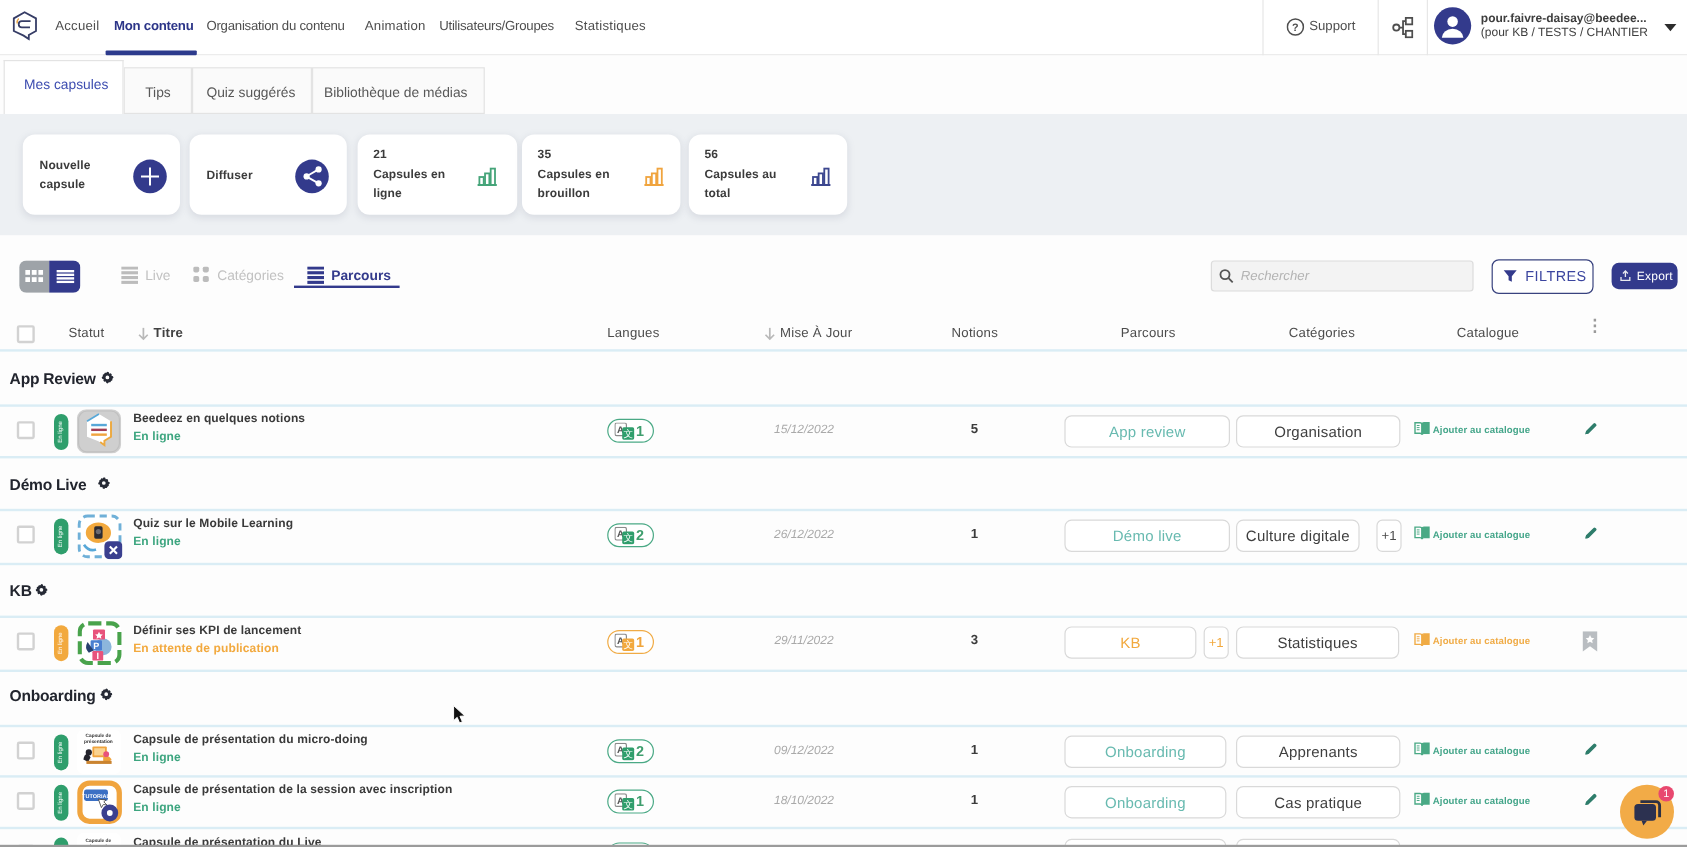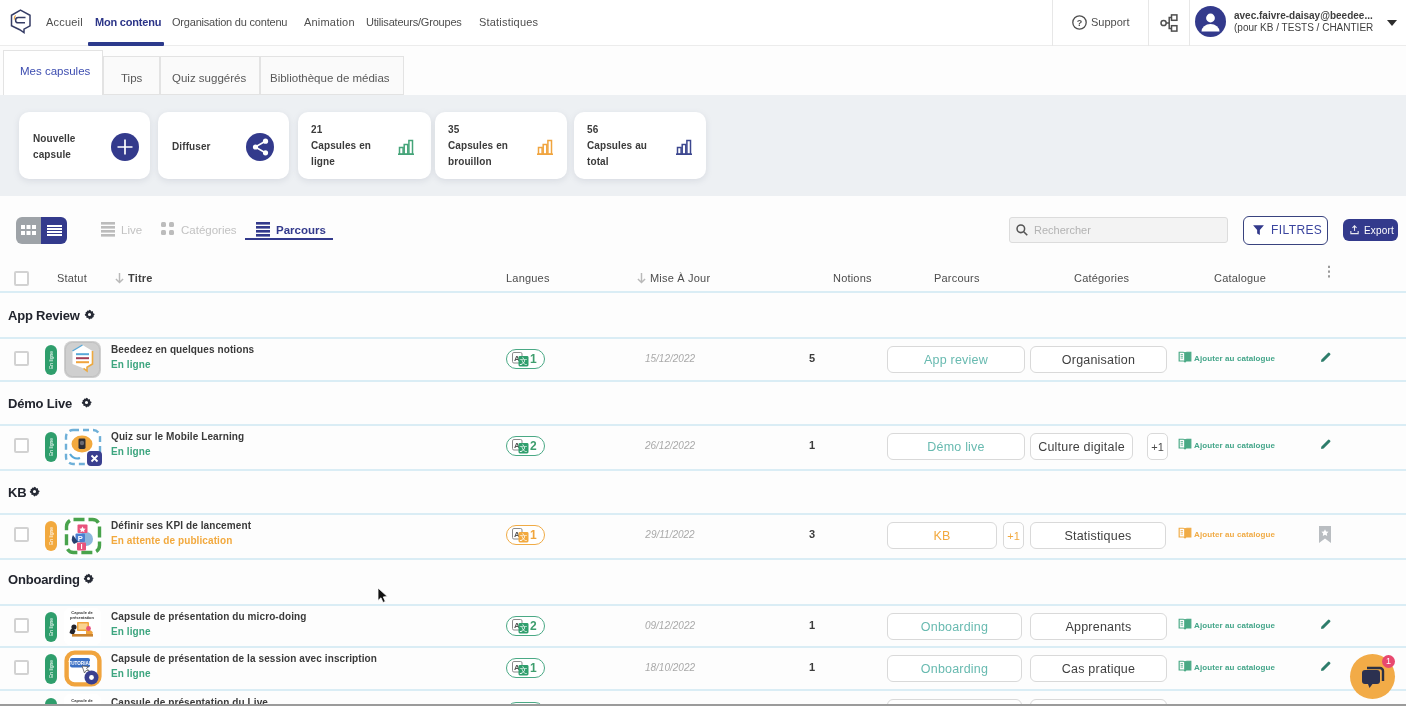--- a/index.html
+++ b/index.html
@@ -59,21 +59,21 @@
   <circle cx="3.6" cy="9" r="2.6"></circle>
   <rect x="11.5" y="0.9" width="5.4" height="5.4"></rect>
   <rect x="11.5" y="11.7" width="5.4" height="5.4"></rect>
   <path d="M6.2 9h3M9.2 9V3.6h2.3M9.2 9v5.4h2.3"></path>
 </svg>
   <div class="abs" style="left:1195px;top:6px;width:31px;height:31px;border-radius:50%;background:#333a8c;"></div>
   <svg class="abs" style="left:1195px;top:6px;" width="31" height="31" viewBox="0 0 31 31">
     <circle cx="15.5" cy="12" r="4.4" fill="#fff"></circle>
     <path d="M6.5 25.5 a9 7.5 0 0 1 18 0 z" fill="#fff"></path>
   </svg>
-  <div class="abs" style="left:1234px;top:10px;width:146px;overflow:hidden;font-size:10px;color:#3e3e3e;font-weight:700;white-space:nowrap;">avec.faivre-daisay@beedee...</div>
+  <div class="abs" style="left:1234px;top:10px;width:146px;overflow:hidden;font-size:10px;color:#3e3e3e;font-weight:700;white-space:nowrap;">pour.faivre-daisay@beedee...</div>
   <div class="abs" style="left:1234px;top:22px;width:152px;overflow:hidden;font-size:10px;color:#3e3e3e;white-space:nowrap;">(pour KB / TESTS / CHANTIER</div>
   <div class="abs" style="left:1387px;top:20px;width:0;height:0;border-left:5px solid transparent;border-right:5px solid transparent;border-top:6px solid #2d2d2d;"></div>
 
   <div class="abs" style="left:3px;top:50px;width:100px;height:45px;background:#fff;border:1px solid #e3e3e3;border-bottom:none;"></div>
   <div class="abs" style="left:20px;top:65px;font-size:11.5px;color:#3d4db0;">Mes capsules</div>
   <div class="abs" style="left:103px;top:56px;width:57px;height:39px;background:#fafafa;border:1px solid #e3e3e3;"></div>
   <div class="abs" style="left:121px;top:72px;font-size:11.5px;color:#585858;">Tips</div>
   <div class="abs" style="left:160px;top:56px;width:100px;height:39px;background:#fafafa;border:1px solid #e3e3e3;"></div>
   <div class="abs" style="left:172px;top:72px;font-size:11.5px;color:#585858;">Quiz suggérés</div>
   <div class="abs" style="left:260px;top:56px;width:144px;height:39px;background:#fafafa;border:1px solid #e3e3e3;"></div>
@@ -177,21 +177,21 @@
       </g>
   </svg>
   <div class="abs" style="left:276px;top:224px;font-size:11.5px;color:#333a8c;font-weight:700;">Parcours</div>
   <div class="abs" style="left:245px;top:238px;width:88px;height:2px;background:#333a8c;"></div>
 
   <div class="abs" style="left:1009px;top:217px;width:219px;height:26px;background:#f3f3f3;border:1px solid #dcdcdc;border-radius:3px;"></div>
   <svg class="abs" style="left:1015px;top:223px;" width="14" height="14" viewBox="0 0 24 24" fill="none" stroke="#555" stroke-width="2.6">
     <circle cx="10" cy="10" r="6.5"></circle>
       <line x1="15" y1="15" x2="21" y2="21"></line>
   </svg>
-  <div class="abs" style="left:1034px;top:224px;font-size:11px;color:#b3b3b3;">Rechercher</div>
+  <div class="abs" style="left:1034px;top:224px;font-size:11px;font-style:italic;color:#b3b3b3;">Rechercher</div>
 
   <div class="abs" style="left:1243px;top:216px;width:85px;height:29px;background:#fff;border:1px solid #39437f;border-radius:6px;"></div>
   <svg class="abs" style="left:1252px;top:223px;" width="13" height="14" viewBox="0 0 24 24" fill="#333a8c">
     <path d="M2 3h20l-7.5 9.2V21l-5-2.6v-6.2z"></path>
   </svg>
   <div class="abs" style="left:1271px;top:223px;font-size:12px;color:#3b459f;font-weight:400;letter-spacing:.4px;">FILTRES</div>
 
   <div class="abs" style="left:1343px;top:219px;width:55px;height:22px;background:#333a8c;border-radius:6px;"></div>
   <svg class="abs" style="left:1349px;top:224px;" width="11" height="12" viewBox="0 0 24 24" fill="none" stroke="#e8e8ef" stroke-width="2.4">
     <path d="M4 14v6h16v-6"></path>
@@ -204,21 +204,21 @@
   <div class="hdr" style="left:57px;top:272px;">Statut</div>
   <svg class="abs" style="left:115px;top:273px;" width="9" height="11" viewBox="0 0 10 12" fill="none" stroke="#b9b9b9" stroke-width="1.6">
       <path d="M5 0v10M1 6.5 5 10.5 9 6.5"></path>
     </svg>
   <div class="hdr" style="left:128px;top:272px;font-weight:700;color:#414141;">Titre</div>
   <div class="hdr" style="left:506px;top:272px;">Langues</div>
   <svg class="abs" style="left:637px;top:273px;" width="9" height="11" viewBox="0 0 10 12" fill="none" stroke="#b9b9b9" stroke-width="1.6">
       <path d="M5 0v10M1 6.5 5 10.5 9 6.5"></path>
     </svg>
   <div class="hdr" style="left:650px;top:272px;">Mise À Jour</div>
-  <div class="hdr" style="left:793px;top:272px;margin-left:40px;">Notions</div>
+  <div class="hdr" style="left:793px;top:272px;">Notions</div>
   <div class="hdr" style="left:934px;top:272px;">Parcours</div>
   <div class="hdr" style="left:1074px;top:272px;">Catégories</div>
   <div class="hdr" style="left:1214px;top:272px;">Catalogue</div>
   <div class="abs" style="left:1322px;top:268px;font-size:14px;color:#9a9a9a;font-weight:700;line-height:6px;">⋮</div>
   <div class="rowline" style="top:291px;"></div>
 
   <div class="sect" style="top:308px;">App Review</div>
 <svg class="abs" style="left:84px;top:309px;" width="11" height="11" viewBox="0 0 24 24" fill="#262a35">
       <path d="M12 1.5l2.6 1 .8 2.7 2.7-.6 1.9 1.9-.6 2.7 2.7.8 1 2.6-2.1 1.8.1 2.8-2.4 1.4-1.4 2.4-2.8-.1-1.8 2.1-2.6-1-.8-2.7-2.7.6-1.9-1.9.6-2.7-2.7-.8-1-2.6 2.1-1.8-.1-2.8 2.4-1.4 1.4-2.4 2.8.1z M12 15.4a3.4 3.4 0 1 0 0-6.8 3.4 3.4 0 0 0 0 6.8z" fill-rule="evenodd"></path>
     </svg>

